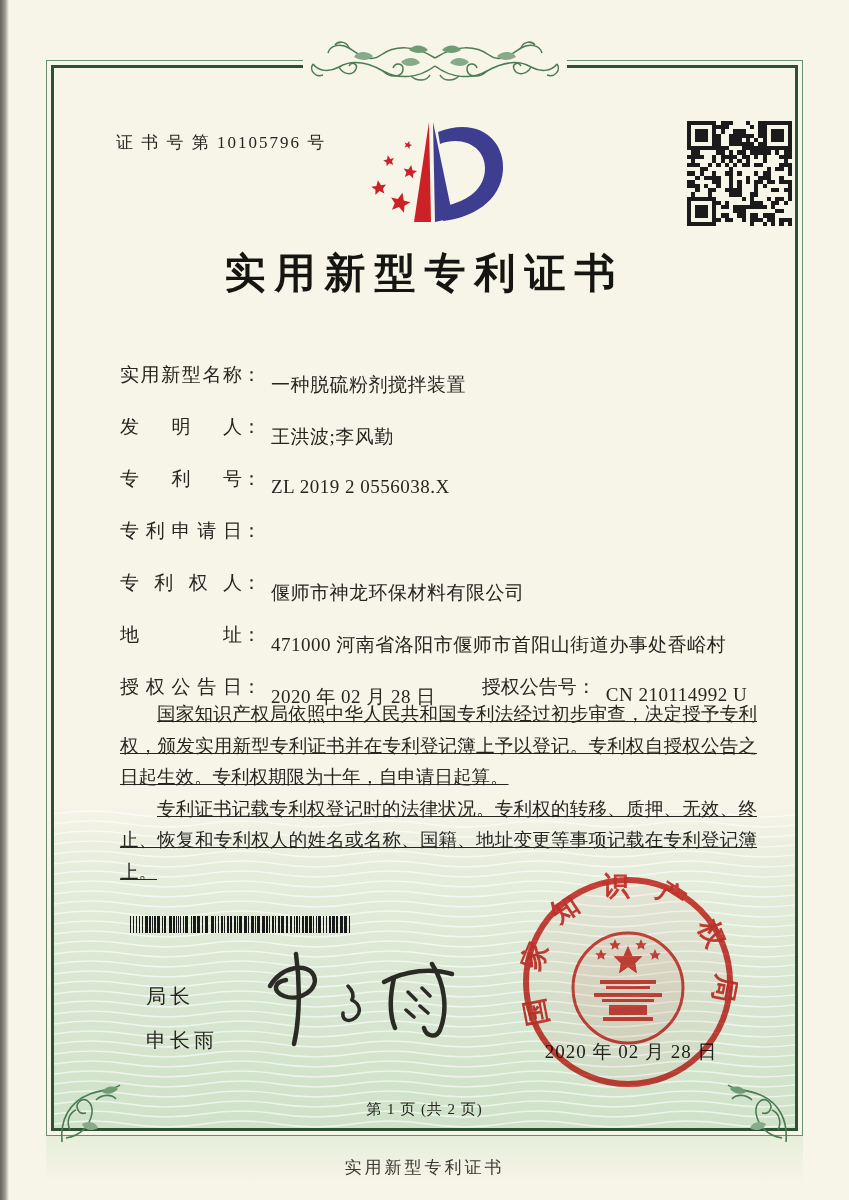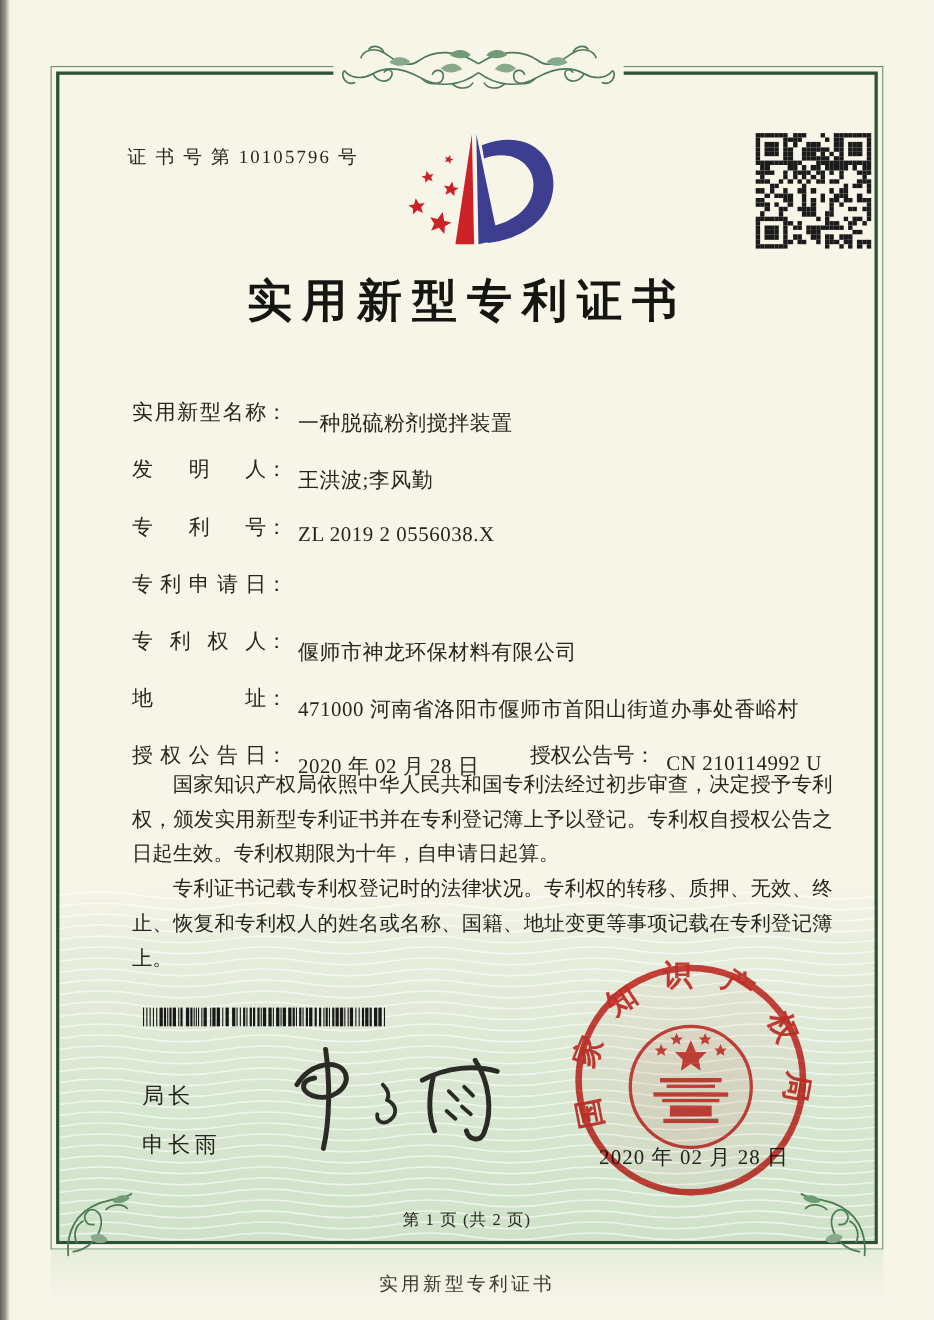--- a/index.html
+++ b/index.html
@@ -34,26 +34,26 @@
   .title{left:0;width:849px;top:246px;text-align:center;font-size:41px;font-weight:bold;
     letter-spacing:9px;color:#151511;}
   
   .fields{left:120px;top:362px;width:645px;font-size:19px;}
   .frow{height:52px;display:flex;align-items:flex-start;white-space:nowrap;}
   .flabel{display:inline-block;width:122px;text-align:justify;text-align-last:justify;text-justify:inter-character;font-family:Liberation Serif, serif;}
   .fcolon{display:inline-block;}
   .fvalue{margin-left:10px;letter-spacing:.5px;margin-top:10px;}
   .fpair2{margin-left:46px;}
   
-  .paras{left:120px;top:699px;width:637px;font-size:18.5px;line-height:31.5px;text-align:justify;}
+  .paras{left:120px;top:699px;width:637px;font-size:18.5px;line-height:31.5px;text-align:justify;text-decoration:underline;}
   .paras p{margin:0;text-indent:2em;}
   
   .barcode{left:130px;top:916px;width:222px;height:17px;}
   .barcode i{position:absolute;top:0;height:100%;background:#181818;}
-  .official{left:129px;top:983px;font-size:20px;letter-spacing:4px;}
+  .official{left:146px;top:983px;font-size:20px;letter-spacing:4px;}
   .official div{margin-bottom:17px;}
   .signature{left:256px;top:948px;}
   .seal-date{left:531px;top:1039px;width:200px;text-align:center;font-size:19px;letter-spacing:1px;color:#23221d;}
   .seal{left:518px;top:872px;mix-blend-mode:multiply;}
   .page-info{left:0;width:849px;top:1100px;text-align:center;font-size:15px;letter-spacing:1px;}
   .back-note{left:0;width:849px;top:1156px;text-align:center;font-size:17px;letter-spacing:3px;color:#3a392f;}
 </style>
 </head>
 <body>
 

